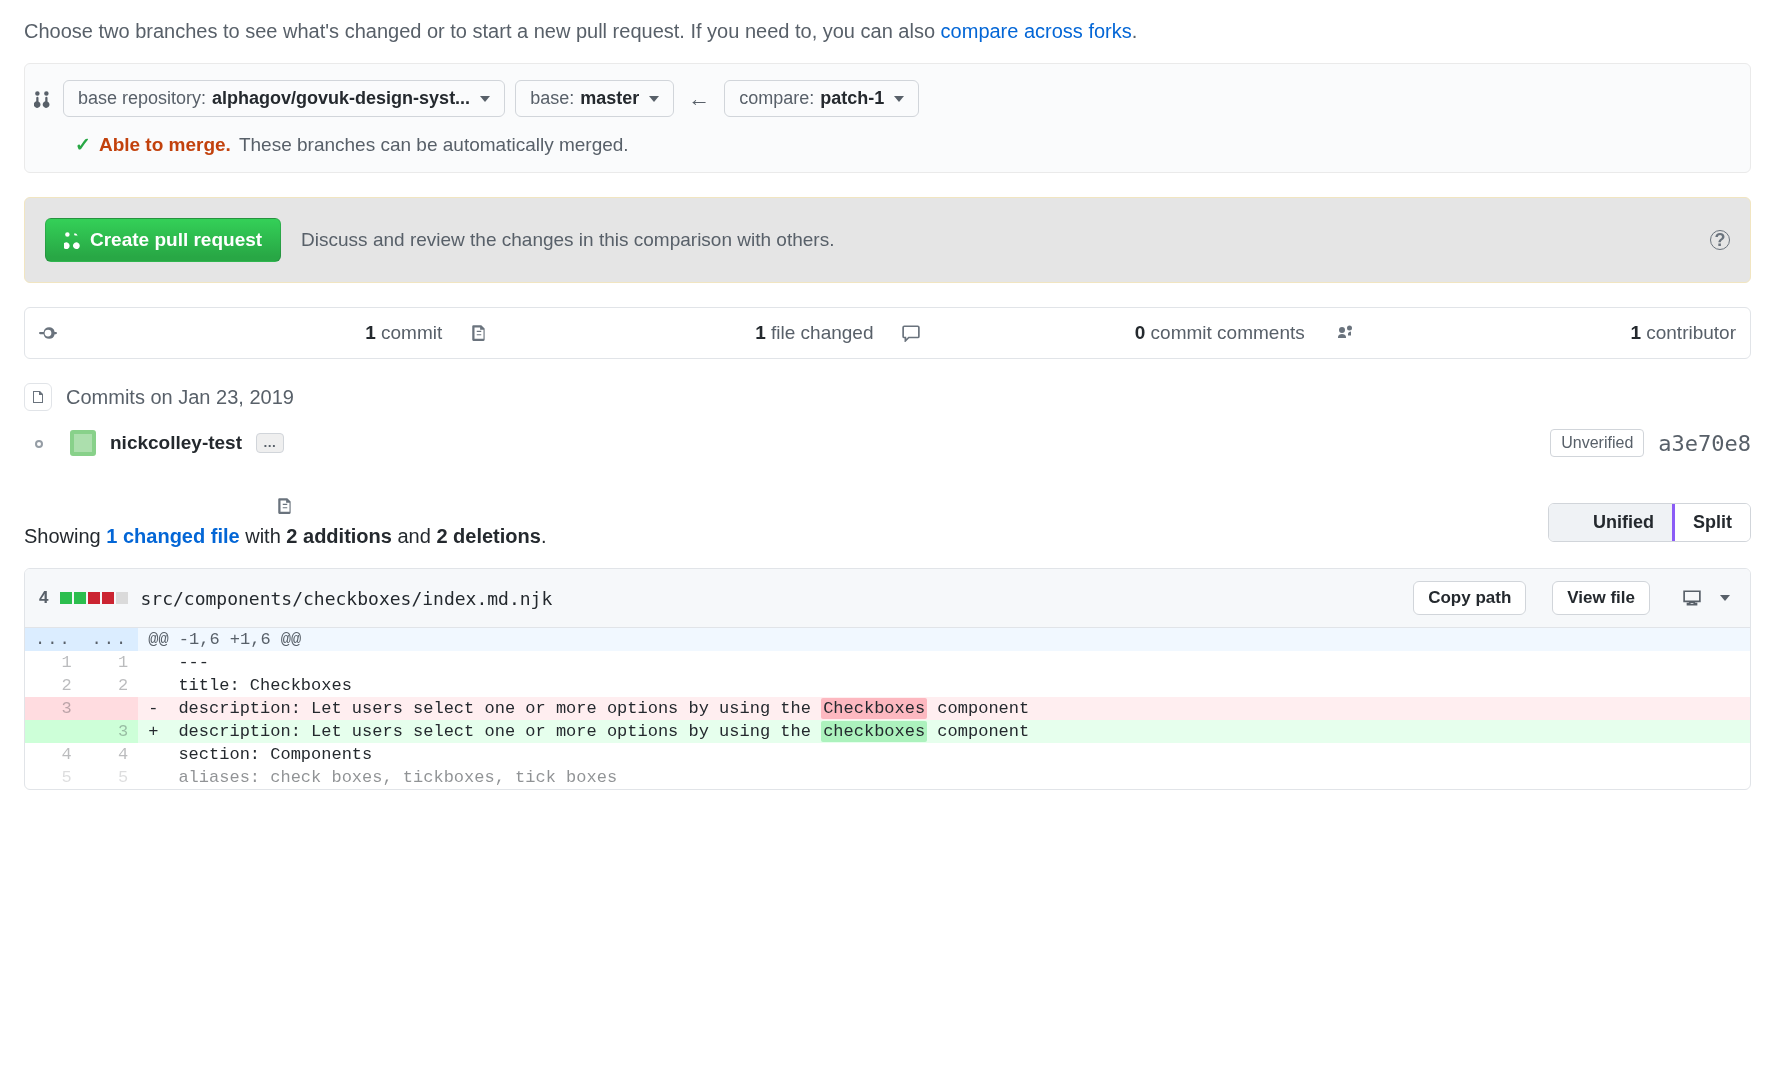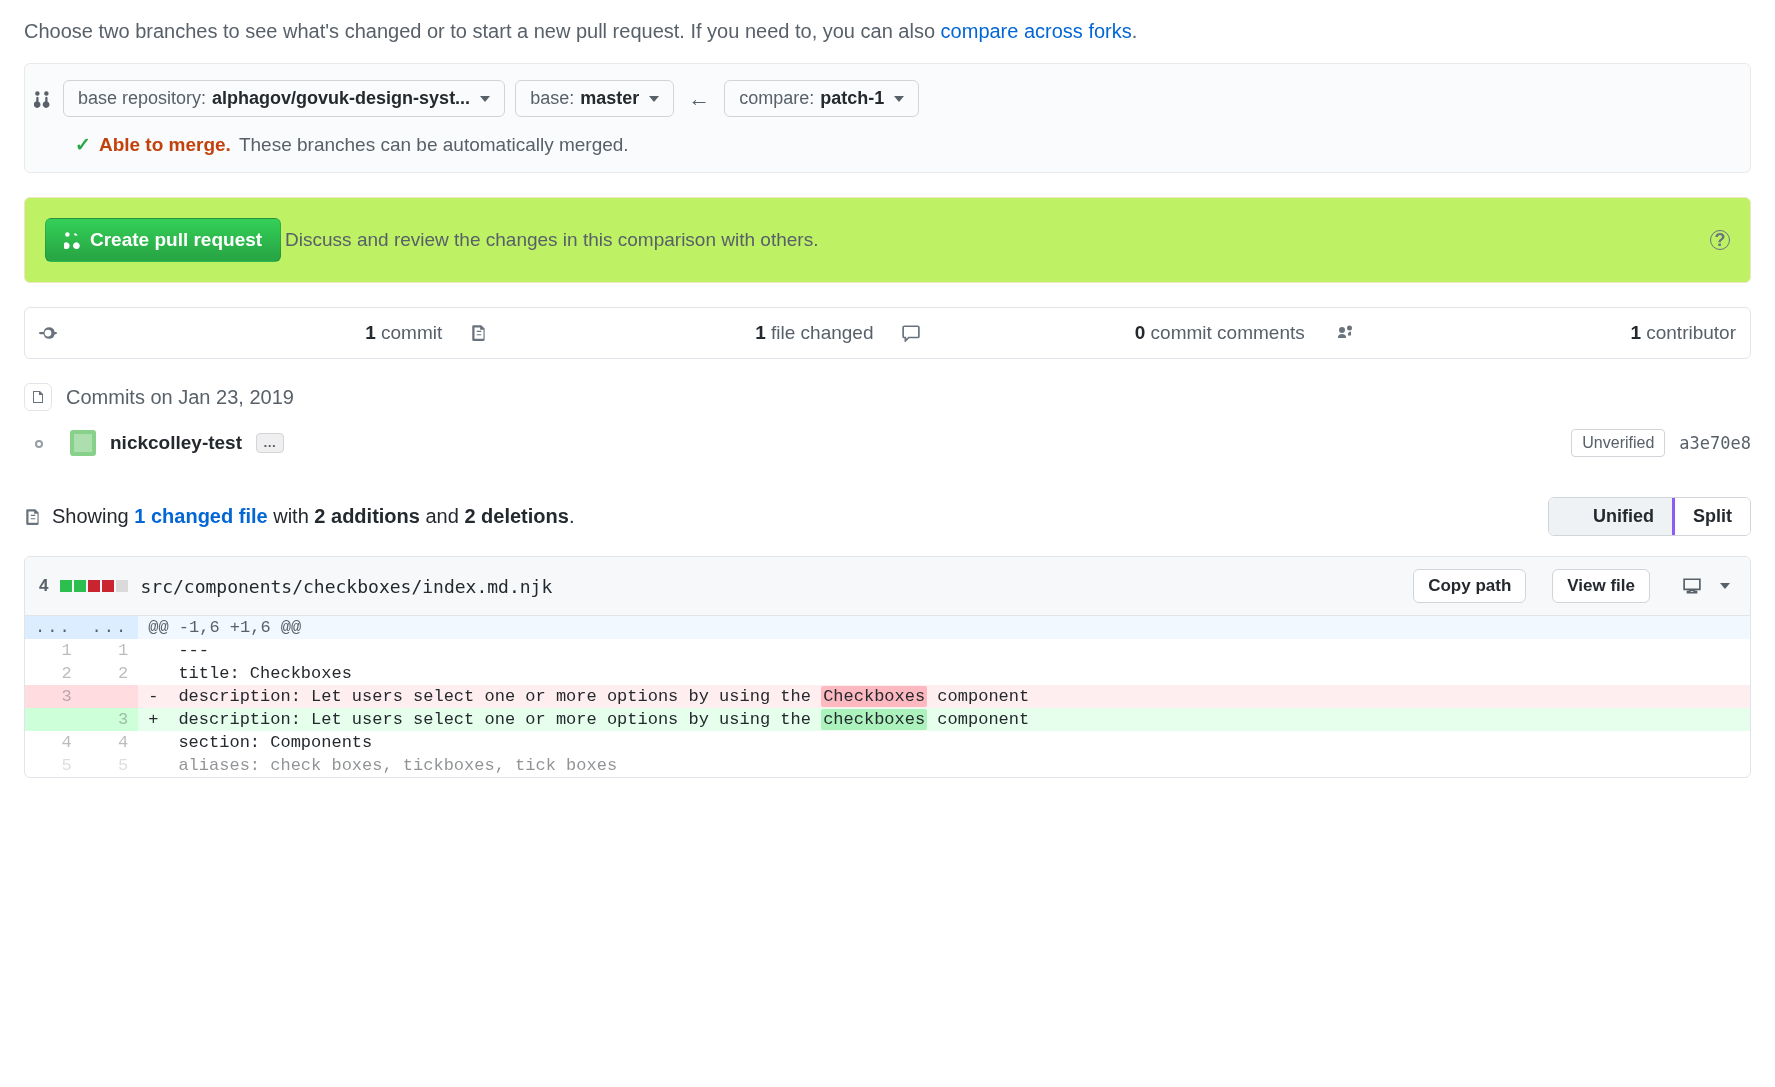--- a/index.html
+++ b/index.html
@@ -13,45 +13,45 @@
 .compare-icon { display:inline-flex; align-items:center; justify-content:center; width: 20px; height:20px; color:#586069; }
 .dropdown-btn { background: #fafbfc; border: 1px solid #d1d5da; border-radius: 6px; padding: 7px 14px; font-size: 18px; color: #24292e; display: inline-flex; align-items: center; gap: 6px; cursor: pointer; }
 .dropdown-btn .label-key { color: #586069; }
 .dropdown-btn .label-val { font-weight: 600; }
 .arrow-left { color: #586069; font-size: 22px; padding: 0 4px; }
 .merge-status { display: flex; align-items: center; gap: 8px; font-size: 19px; padding-left: 42px; }
 .merge-status .check { color: #28a745; font-weight: 600; }
 .merge-status .able { color: #c2410c; font-weight: 600; }
 .merge-status .msg { color: #586069; }
 
-.pr-box { border: 1px solid #f1e5c1; background: #bef264; border-radius: 6px; padding: 20px; display: flex; align-items: center; gap: 4px; margin-bottom: 24px; }
+.pr-box { border: 1px solid #f1e5c1; background: #e5e5e5; border-radius: 6px; padding: 20px; display: flex; align-items: center; gap: 20px; margin-bottom: 24px; }
 .btn-green { background: #2ea44f; background-image: linear-gradient(-180deg,#34d058,#28a745 90%); color: #fff; border: 1px solid rgba(27,31,35,.15); border-radius: 6px; padding: 10px 18px; font-size: 19px; font-weight: 600; display: inline-flex; align-items: center; gap: 8px; cursor: pointer; }
 .pr-text { font-size: 19px; color: #586069; flex: 1; }
 .help-icon { color: #6a737d; font-size: 18px; border: 1.5px solid #6a737d; border-radius: 50%; width: 20px; height: 20px; display: inline-flex; align-items: center; justify-content: center; font-weight:600; cursor: pointer; }
 
 .stats-row { border: 1px solid #e1e4e8; border-radius: 6px; display: flex; margin-bottom: 24px; }
 .stat { flex: 1; text-align: center; padding: 14px; font-size: 19px; color: #586069; display:flex; align-items:center; justify-content:space-between; gap:16px; }
 .stat .strong { font-weight: 600; color: #24292e; }
 .stat-icon { display:inline-flex; color:#6a737d; }
 
 .commits-section { margin-bottom: 40px; }
 .commits-header { display: flex; align-items: center; gap: 14px; font-size: 20px; color: #586069; margin-bottom: 18px; }
 .timeline-badge { width: 28px; height: 28px; border: 1px solid #e1e4e8; background: #fff; border-radius: 6px; display:flex; align-items:center; justify-content:center; color:#6a737d; }
 .commit-row { display: flex; align-items: center; gap: 14px; padding-left: 46px; position: relative; }
 .commit-dot { position:absolute; left:11px; top:11px; width:8px; height:8px; border-radius:50%; background:#fff; border:2px solid #959da5; box-shadow: 0 0 0 2px #fff; }
 .avatar { width: 26px; height: 26px; background: #88d18a; border-radius: 3px; position: relative; }
 .avatar::before { content:''; position:absolute; inset:4px; background: #fff; opacity:.3; }
 .username { font-weight: 700; font-size: 19px; color: #24292e; }
 .commit-msg { font-family: "SFMono-Regular", Consolas, monospace; font-size: 18px; color:#24292e; margin-left: auto; margin-right: auto; flex:1; text-align:center; }
 .commit-more { border:1px solid #d1d5da; border-radius:4px; padding:2px 6px; cursor:pointer; color:#586069; line-height:1; font-weight:600; letter-spacing:1px; }
 .unverified { border:1px solid #d1d5da; border-radius:4px; padding:4px 10px; font-size:16px; color:#586069; }
-.sha { font-family: "SFMono-Regular", Consolas, monospace; color: #586069; font-size: 17px; }
+.sha { font-family: "SFMono-Regular", Consolas, monospace; color: #586069; font-size: 22px; }
 
 .files-header { display: flex; align-items: center; justify-content: space-between; margin-bottom: 20px; }
-.showing { font-size: 20px; color: #24292e; display:flex; align-items:center; gap:10px; }
+.showing { font-size: 20px; color: #24292e; display:flex; align-items:center; gap:10px;flex-direction:column; }
 .showing .link { color: #0366d6; font-weight: 600; }
 .showing .bold { font-weight: 600; }
 .view-toggle { display: inline-flex; border: 1px solid #d1d5da; border-radius: 6px; overflow: hidden; }
 .view-toggle button { border: none; background: #fff; padding: 8px 18px; font-size: 18px; font-weight: 600; cursor: pointer; color: #24292e; }
 .view-toggle button.active { background: #eff2f5; }
 .view-toggle button:first-child { border-right: 3px solid #8b5cf6; padding-left: 44px; }
 
 .file-block { border: 1px solid #e1e4e8; border-radius: 6px; overflow: hidden; }
 .file-header { background: #f6f8fa; padding: 12px 14px; display: flex; align-items: center; gap: 12px; border-bottom:1px solid #e1e4e8; }
 .diffstat-num { font-weight:600; color:#586069; font-size: 17px; }

